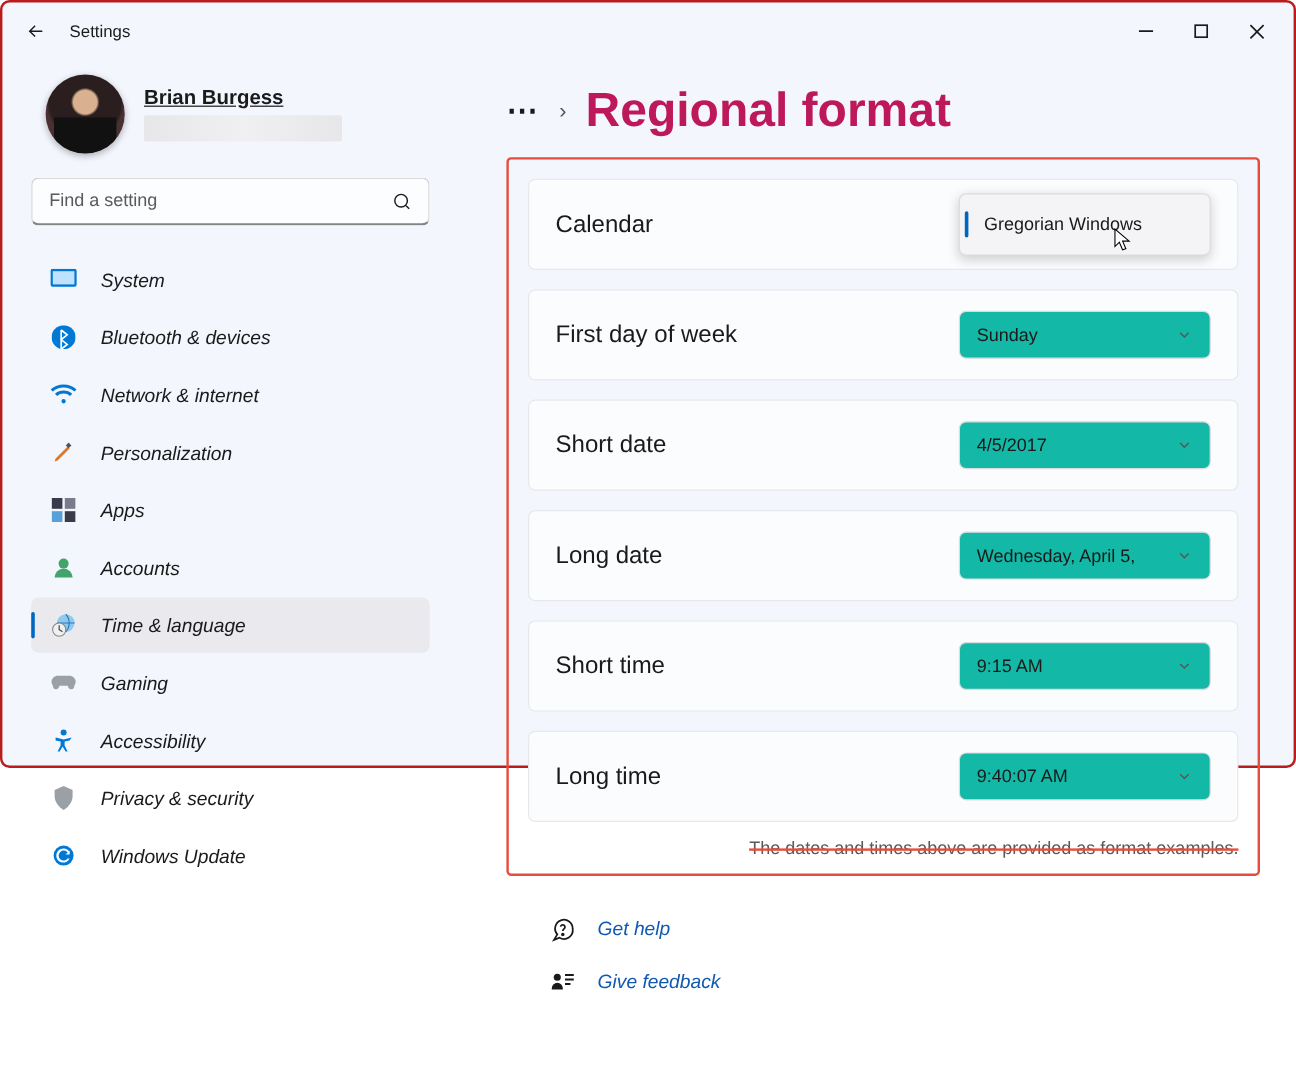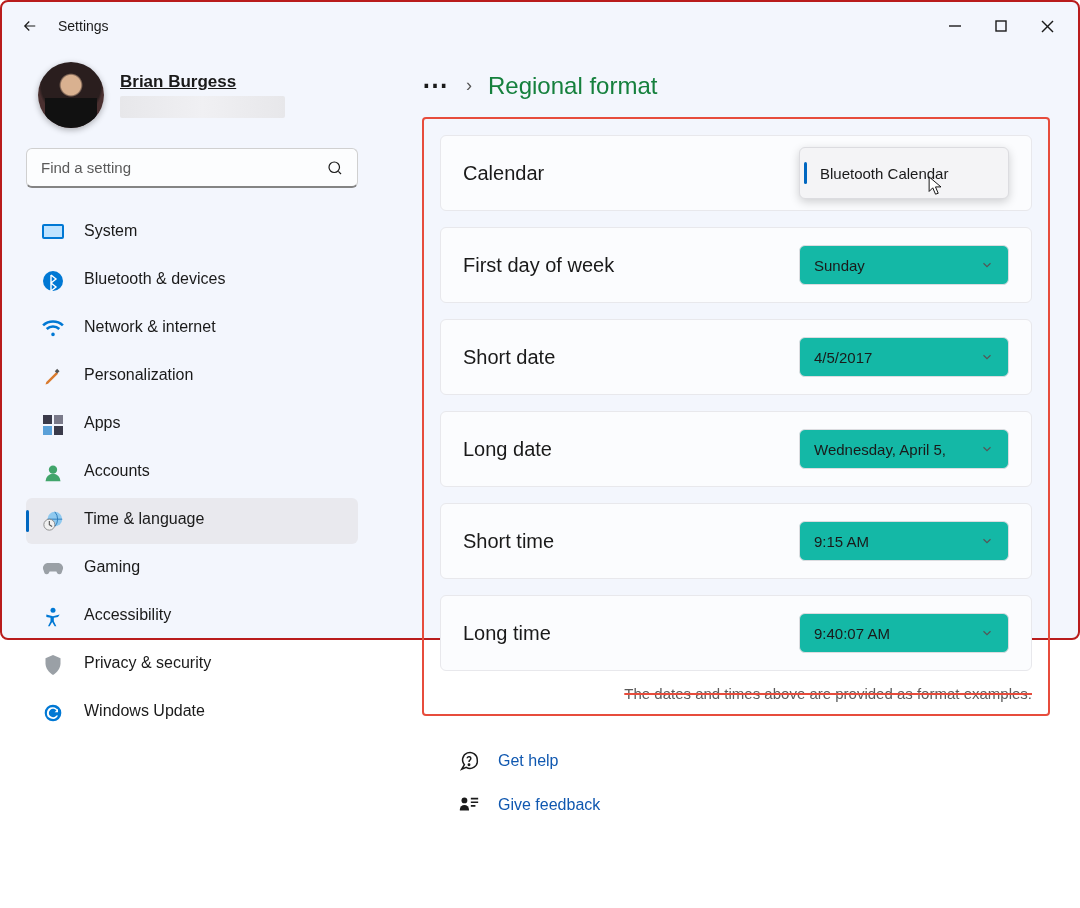--- a/index.html
+++ b/index.html
@@ -25,45 +25,45 @@
     .profile-under { width: 165px; height: 22px; background: linear-gradient(90deg,#e7e7ea,#f0f0f3 50%,#e7e7ea); border-radius:2px; margin-top:4px;}
 
     
     .search-wrap { position: relative; margin-bottom: 16px; }
     .search-input { width: 100%; height: 40px; padding: 0 56px 0 14px; border: 1px solid #d0d0d0; border-bottom: 2px solid #848484; border-radius: 6px; font-size: 15px; background: #fcfdfe; color: #555; }
     .search-input::placeholder { color: #5a5a5a; }
     .search-icon { position: absolute; right: 14px; top: 50%; transform: translateY(-50%); }
 
     
     .nav { display: flex; flex-direction: column; gap: 2px; margin-top: 6px; }
-    .nav-item { display: flex; align-items: flex-start; gap: 20px; padding: 12px 16px; border-radius: 6px; font-size: 16px; color: #1a1a1a; cursor: pointer; position: relative; }
+    .nav-item { display: flex; align-items: flex-end; gap: 20px; padding: 12px 16px; border-radius: 6px; font-size: 16px; color: #1a1a1a; cursor: pointer; position: relative; font-style: italic; }
     .nav-item.selected { background: #e9e9ee; }
     .nav-item.selected::before { content:""; position:absolute; left:0; top:12px; bottom:12px; width:3px; background:#0067c0; border-radius:2px; }
     .nav-icon { width: 22px; height: 22px; display:flex; align-items:center; justify-content:center; flex-shrink:0; }
 
     
     .content { flex: 1; padding: 20px 28px 0 40px; }
     .breadcrumb { display: flex; align-items: center; gap: 16px; margin-bottom: 16px; }
     .bc-dots { font-size: 26px; font-weight:700; letter-spacing: 2px; color:#1a1a1a; cursor:pointer; }
     .bc-chev { font-size: 18px; color:#555; }
-    .page-title { font-size: 24px; font-weight:400; color:#15803d; }
+    .page-title { font-size: 40px; font-weight:700; color:#be185d; }
 
     .options-box { border: 2px solid #e74c3c; border-radius: 4px; padding: 16px 16px 12px 16px; }
     .setting-row { background: #fbfcfe; border:1px solid #e8e8ec; border-radius: 6px; height: 76px; display:flex; align-items:center; padding:0 22px; margin-bottom: 16px; }
     .setting-row:last-of-type { margin-bottom: 6px; }
     .setting-label { font-size: 20px; color:#1a1a1a; }
     .setting-select { margin-left:auto; min-width: 210px; height: 40px; background:#14b8a6; border:1px solid #dcdce0; border-radius:6px; display:flex; align-items:center; padding:0 14px; gap:12px; font-size:15px; color:#1a1a1a; cursor:pointer; }
     .setting-select.big { height: 52px; background:#f4f4f6; border-radius:6px; box-shadow: 0 3px 10px rgba(0,0,0,.18); position:relative; }
     .setting-select.big::before { content:""; position:absolute; left:4px; top:14px; bottom:14px; width:3px; background:#0067c0; border-radius:2px; }
     .chev-down { margin-left:auto; }
 
     .hint-text { color:#5a5a5a; font-size:15px; text-align:right; margin-top:-2px; text-decoration: line-through; text-decoration-color: #e74c3c; text-decoration-thickness: 2px; }
 
     
-    .footer-links { margin-top: 34px; margin-left: 36px; }
+    .footer-links { margin-top: 34px; margin-left: 36px; font-style: italic; }
     .fl-row { display:flex; align-items:center; gap:18px; margin-bottom:22px; }
     .fl-icon { width:22px; height:22px; color:#1a1a1a; }
     .fl-link { color:#1058b0; font-size:16px; cursor:pointer; }
 
     
     .cursor-ptr { position:absolute; width:15px; height:20px; }
   </style>
 </head>
 <body>
 
@@ -225,21 +225,21 @@
         <span class="bc-dots">⋯</span>
         <span class="bc-chev">›</span>
         <h1 class="page-title">Regional format</h1>
       </div>
 
       <div class="options-box">
 
         <div class="setting-row">
           <span class="setting-label">Calendar</span>
           <div class="setting-select big" style="position:relative;">
-            <span style="margin-left:6px;">Bluetooth Calendar</span>
+            <span style="margin-left:6px;">Gregorian Windows</span>
             <svg class="cursor-ptr" style="left:128px; top:28px;" viewBox="0 0 16 22">
                 <path d="M1 1l0 16 4-4 3 7 3-1-3-7 6 0z" fill="#fff" stroke="#000" stroke-width="1"></path>
               </svg>
           </div>
         </div>
 
         <div class="setting-row">
           <span class="setting-label">First day of week</span>
           <div class="setting-select">
             <span>Sunday</span>

